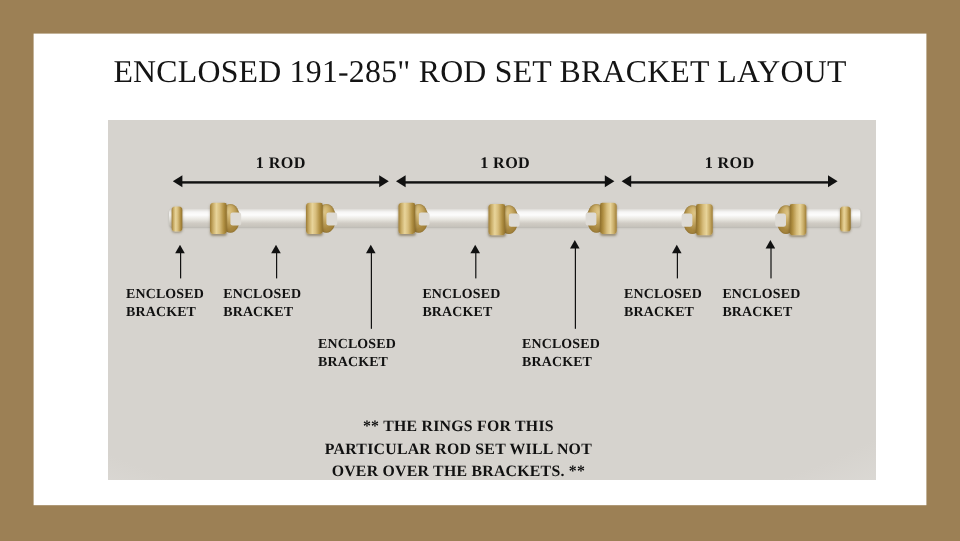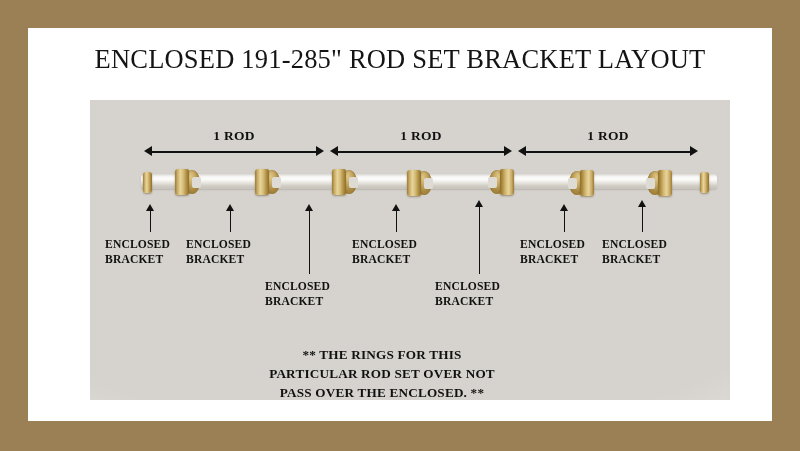--- a/index.html
+++ b/index.html
@@ -318,22 +318,22 @@
         <div>ENCLOSED</div>
         <div>BRACKET</div>
       </div>
       <div class="bracket-label" style="left:345px; top:180px;">
         <div>ENCLOSED</div>
         <div>BRACKET</div>
       </div>
 
       <div id="footnote">
         <div>** THE RINGS FOR THIS</div>
-        <div>PARTICULAR ROD SET OVER NOT</div>
-        <div>PASS OVER THE ENCLOSED. **</div>
+        <div>PARTICULAR ROD SET WILL NOT</div>
+        <div>OVER OVER THE BRACKETS. **</div>
       </div>
 
     </div>
 
     <div id="rod"></div>
 
     <div class="bracket endcap" style="left:115px; top:141px;">
         <div class="body"></div>
       </div>
 

